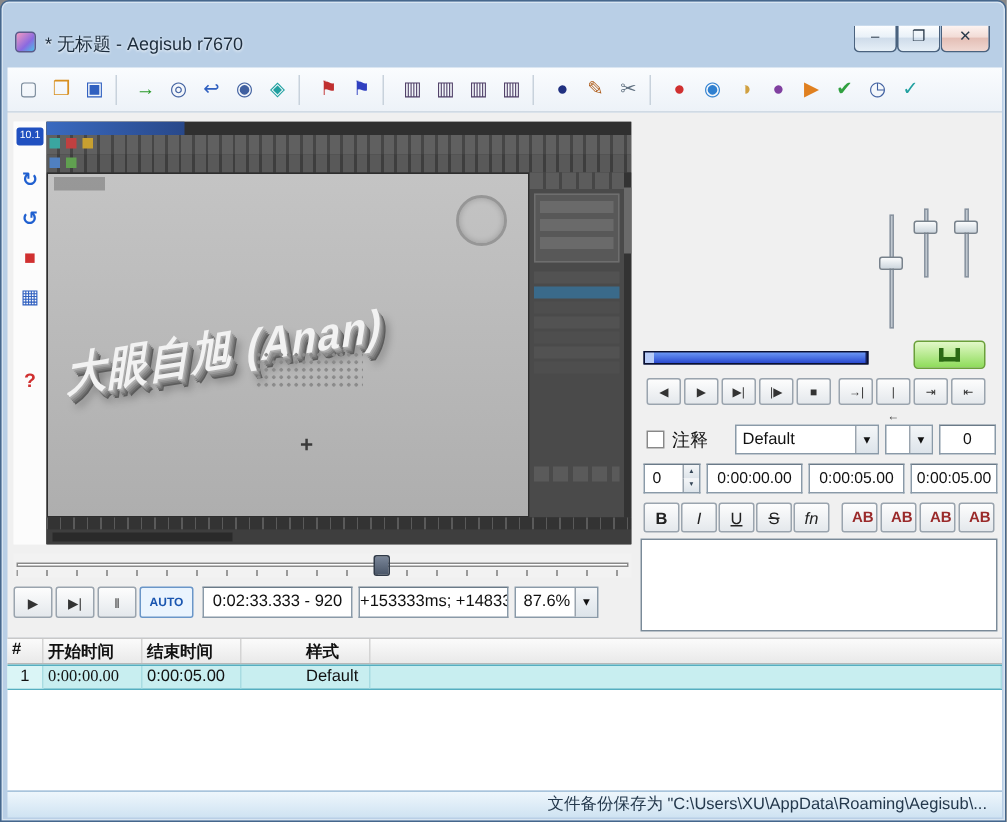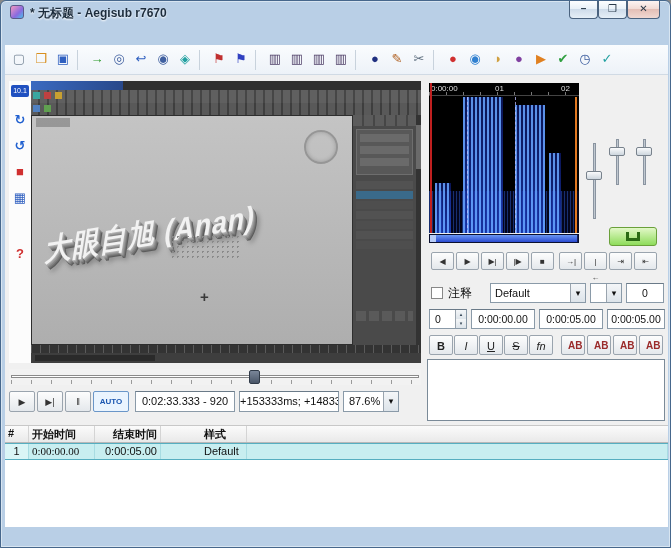--- a/index.html
+++ b/index.html
@@ -1,21 +1,21 @@
 <!DOCTYPE html>
 <html><head>
 <meta charset="utf-8">
 <style>
   html,body{margin:0;padding:0;background:#888;}
   *{box-sizing:border-box;}
   .win{position:relative;width:671px;height:548px;background:#b9cfe6;border:1px solid #46678c;
        border-radius:6px 6px 0 0;font-family:"Liberation Sans","DejaVu Sans",sans-serif;font-size:12px;
        overflow:hidden;box-shadow:inset 0 0 0 1px rgba(255,255,255,.45);}
   
-  .titlebar{position:absolute;left:0;top:0;width:100%;height:37px;font-weight:bold;}
+  .titlebar{position:absolute;left:0;top:16px;width:100%;height:37px;}
   .appicon{position:absolute;left:9px;top:4px;width:14px;height:14px;border-radius:3px;
            background:linear-gradient(135deg,#f49ac0,#8a6ae0 60%,#4ac0e8);border:1px solid #5a5a8a;}
   .title{position:absolute;left:29px;top:4px;color:#1c2c3c;text-shadow:0 1px 2px #fff;}
   .capbtns{position:absolute;right:10px;top:0;display:flex;}
   .capbtn{width:29px;height:18px;margin-left:0;border:1px solid #4a627e;border-top:none;
           background:linear-gradient(#fdfeff 0%,#e9f1f8 45%,#cfdcea 50%,#e6eff7 100%);
           border-radius:0 0 4px 4px;text-align:center;line-height:16px;font-size:10px;color:#2a3a4a;}
   .capbtn.close{width:33px;background:linear-gradient(#fdf4f2 0%,#f2dcd6 45%,#e4bfb6 50%,#f0d8d2 100%);}
   
   .menubar{position:absolute;left:4px;top:22px;width:663px;height:22px;
@@ -133,21 +133,21 @@
                 font-size:5px;line-height:9px;text-align:center;color:#345;}
   .fbtn,.cbtn{position:absolute;width:24px;height:20px;border:1px solid #9aa4ae;border-radius:2px;
         background:linear-gradient(#fdfdfd,#e4e8ec);font-size:11px;text-align:center;line-height:18px;color:#222;}
   .edtext{position:absolute;left:426px;top:358px;width:238px;height:62px;background:#fff;
           border:1px solid #7a8a98;resize:none;font-family:"Liberation Sans","DejaVu Sans",sans-serif;}
   
   .grid{position:absolute;left:4px;top:424px;width:663px;height:102px;background:#fff;border-top:1px solid #c8c8c8;}
   .ghead{display:flex;height:17px;background:linear-gradient(#fbfbfb,#e9e9e9);border-bottom:1px solid #b8b8b8;
          font-weight:bold;color:#111;font-size:11px;}
   .gc{padding:1px 3px;border-right:1px solid #d4d4d4;overflow:hidden;white-space:nowrap;}
-  .c0{width:24px;} .c1{width:66px;font-family:Liberation Serif, serif;} .c2{width:66px;text-align:right;} .c3{width:46px;margin-left:40px;} .c4{flex:1;}
+  .c0{width:24px;} .c1{width:66px;font-family:Liberation Serif, serif;} .c2{width:66px;} .c3{width:46px;margin-left:40px;} .c4{flex:1;}
   .grow{display:flex;height:17px;background:#c8eef0;border-top:1px solid #56aec0;border-bottom:1px solid #56aec0;
         font-size:11px;color:#111;}
   .grow .gc{border-right:1px solid #a8dce2;}
   .grow .c0{background:#daf5f6;text-align:center;}
   
   .statusbar{position:absolute;left:4px;top:526px;width:663px;height:18px;
              background:linear-gradient(#eef6fc,#cfe3f2);border-top:1px solid #a8c4dc;
              font-size:11px;line-height:17px;color:#24384c;text-align:right;padding-right:10px;
              overflow:hidden;white-space:nowrap;}
 </style>
@@ -239,38 +239,20 @@
   <button class="vbtn" style="left:64px;top:390px">‖</button>
   <button class="vbtn auto" style="left:92px;top:390px">AUTO</button>
   <div class="vbox" style="left:134px;top:390px;width:100px">0:02:33.333 - 920</div>
   <div class="vbox" style="left:238px;top:390px;width:100px">+153333ms; +148333</div>
   <div class="zoom">
     <span>87.6%</span>
     <span class="dd">▾</span>
   </div>
 
   
-  <div class="spec">
-    <div class="ruler">
-      <span class="rl" style="left:2px">0:00:00</span>
-      <span class="rl" style="left:66px">01</span>
-      <span class="rl" style="left:132px">02</span>
-    </div>
-    <div class="specbody">
-      <div class="noise"></div>
-      <div class="burst" style="left:34px;width:40px;top:0;"></div>
-      <div class="burst" style="left:86px;width:30px;top:8px;"></div>
-      <div class="burst" style="left:120px;width:12px;top:56px;"></div>
-      <div class="burst" style="left:6px;width:16px;top:86px;"></div>
-    </div>
-    <div class="kfline" style="left:38px"></div>
-    <div class="kfline" style="left:86px"></div>
-    <div class="orline"></div>
-    <div class="cursorline"></div>
-  </div>
   <div class="spscroll">
     <div class="spmini"></div>
     <div class="spthumb"></div>
   </div>
 
   
   <div class="strack" style="left:592px;top:142px;height:76px"></div>
   <div class="shandle" style="left:585px;top:170px"></div>
   <div class="strack" style="left:615px;top:138px;height:46px"></div>
   <div class="shandle" style="left:608px;top:146px"></div>
@@ -323,14 +305,17 @@
     </div>
     <div class="grow">
       <div class="gc c0">1</div>
       <div class="gc c1">0:00:00.00</div>
       <div class="gc c2">0:00:05.00</div>
       <div class="gc c3">Default</div>
       <div class="gc c4"></div>
     </div>
   </div>
 
+  <div class="statusbar">
+    <span>文件备份保存为 "C:\Users\XU\AppData\Roaming\Aegisub\...</span>
+  </div>
 
 </div>
 
 </body></html>

